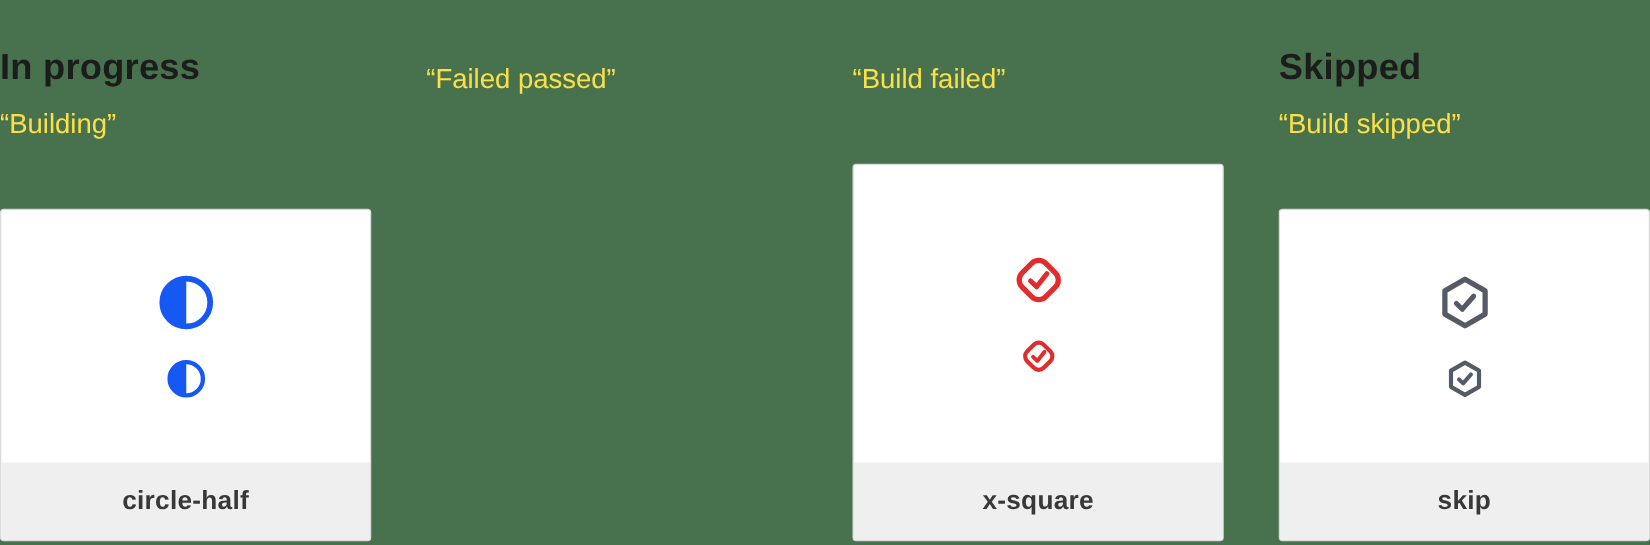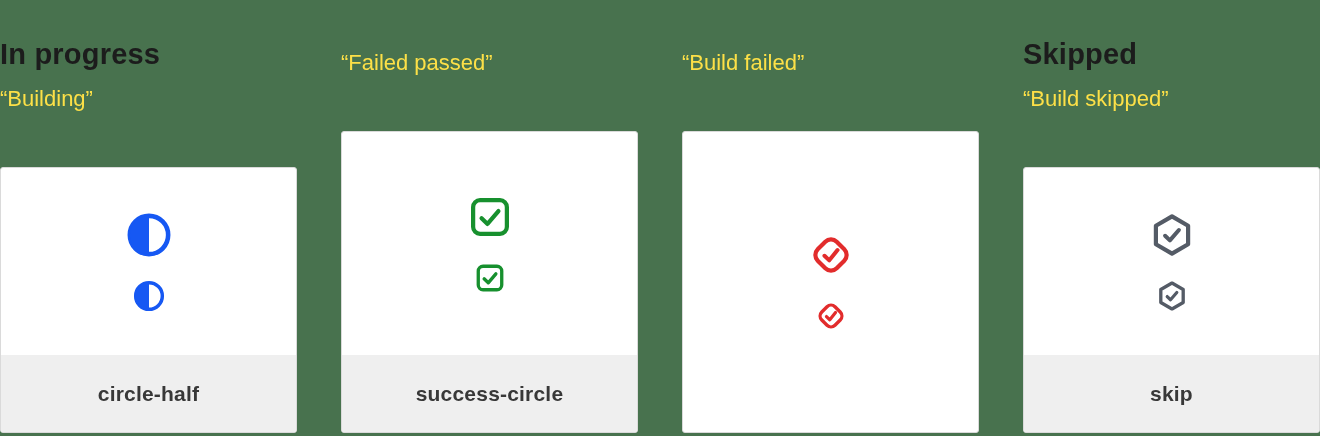--- a/index.html
+++ b/index.html
@@ -40,21 +40,21 @@
   .card-body {
     flex: 1;
     display: flex; flex-direction: column;
     align-items: center; justify-content: center;
     gap: 22px;
   }
   .icon { display: inline-flex; line-height: 0; }
   .icon.lg svg { width: 46px; height: 46px; }
   .icon.sm svg { width: 32px; height: 32px; }
   .card-footer {
-    height: 77px;
+    height: 62px;
     background: #efefef;
     display: flex; align-items: center; justify-content: center;
     font-size: 21px; font-weight: 700; color: #383838;
     letter-spacing: 0.2px;
   }
   svg { overflow: visible; }
 </style>
 </head>
 <body style="background-color: rgb(72, 114, 78);">
 
@@ -77,56 +77,40 @@
             <path d="M12 2 A 10 10 0 0 0 12 22 Z" fill="currentColor"></path>
           </svg>
         </span>
       </div>
       <div class="card-footer">circle-half</div>
     </div>
   </section>
 
   <section class="column">
     <p class="col-quote">“Failed passed”</p>
-    <div class="card">
-      <div class="card-body" style="color: rgb(23, 144, 46);">
-        <span class="icon lg">
-          <svg viewBox="0 0 24 24" fill="none">
-            <rect x="3.2" y="3.2" width="17.6" height="17.6" rx="3.6" stroke="currentColor" stroke-width="2.2"></rect>
-            <path d="M7.6 12.6 L10.7 15.6 L16.4 8.9" stroke="currentColor" stroke-width="2.2" stroke-linecap="round" stroke-linejoin="round"></path>
-          </svg>
-        </span>
-        <span class="icon sm">
-          <svg viewBox="0 0 24 24" fill="none">
-            <rect x="3.2" y="3.2" width="17.6" height="17.6" rx="3.6" stroke="currentColor" stroke-width="2.5"></rect>
-            <path d="M7.6 12.6 L10.7 15.6 L16.4 8.9" stroke="currentColor" stroke-width="2.5" stroke-linecap="round" stroke-linejoin="round"></path>
-          </svg>
-        </span>
-      </div>
-      <div class="card-footer">success-circle</div>
-    </div>
   </section>
 
   <section class="column">
     <p class="col-quote">“Build failed”</p>
     <div class="card">
       <div class="card-body" style="color: rgb(226, 44, 44);">
         <span class="icon lg">
           <svg viewBox="0 0 24 24" fill="none">
             <rect x="5" y="5" width="14" height="14" rx="4.2" stroke="currentColor" stroke-width="2.2" transform="rotate(45 12 12)"></rect>
             <path d="M8.6 12.4 L11.1 14.8 L15.4 9.4" stroke="currentColor" stroke-width="2.1" stroke-linecap="round" stroke-linejoin="round"></path>
           </svg>
         </span>
         <span class="icon sm">
           <svg viewBox="0 0 24 24" fill="none">
             <rect x="5" y="5" width="14" height="14" rx="4.2" stroke="currentColor" stroke-width="2.5" transform="rotate(45 12 12)"></rect>
             <path d="M8.6 12.4 L11.1 14.8 L15.4 9.4" stroke="currentColor" stroke-width="2.4" stroke-linecap="round" stroke-linejoin="round"></path>
           </svg>
         </span>
       </div>
+      <div class="card-footer">x-square</div>
     </div>
   </section>
 
   <section class="column">
     <h2 class="col-title">Skipped</h2>
     <p class="col-quote">“Build skipped”</p>
     <div class="card">
       <div class="card-body" style="color: rgb(84, 91, 102);">
         <span class="icon lg">
           <svg viewBox="0 0 24 24" fill="none">

